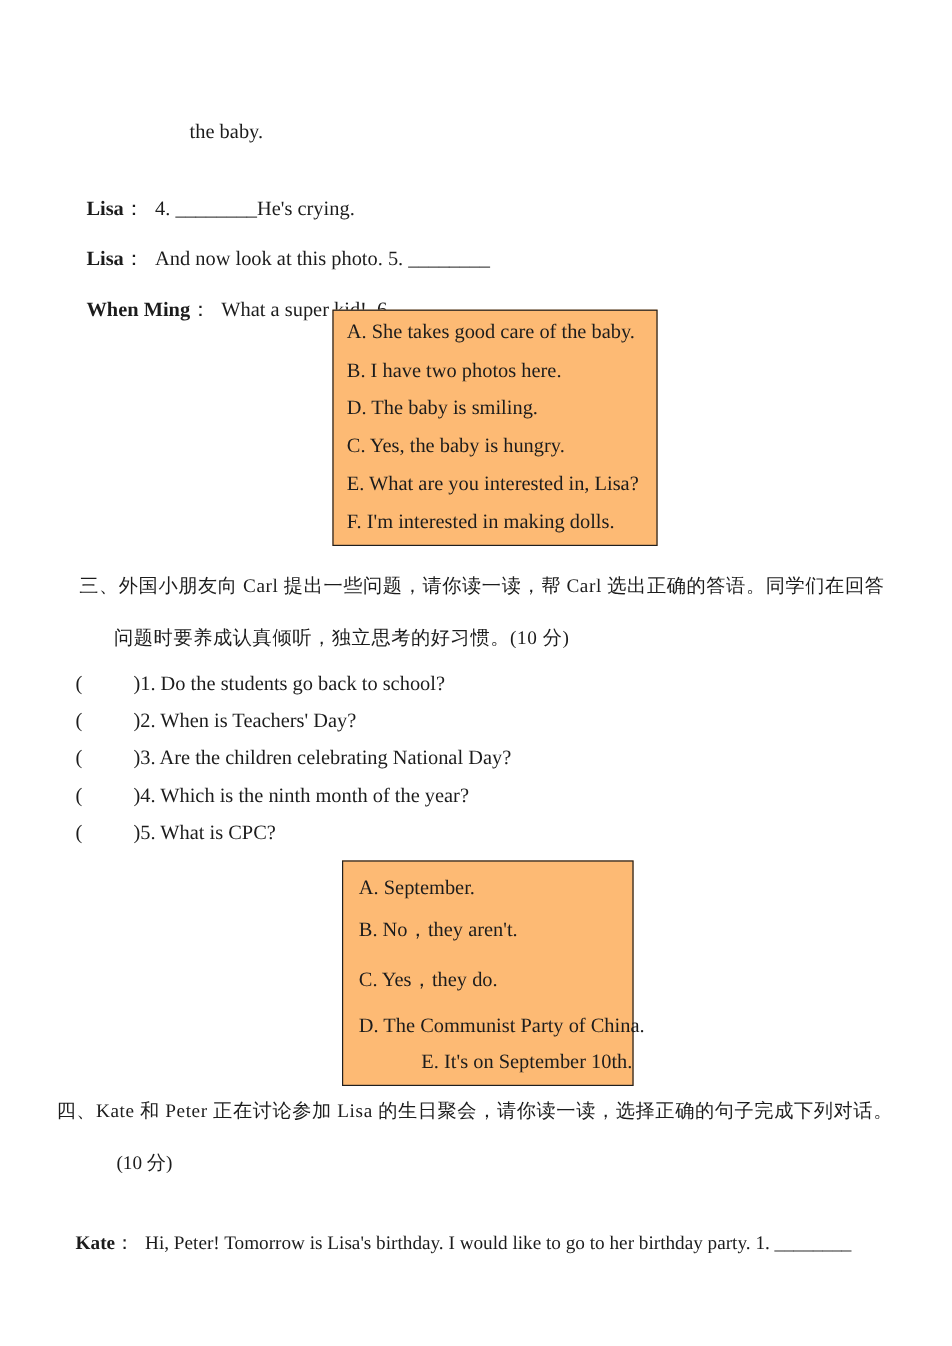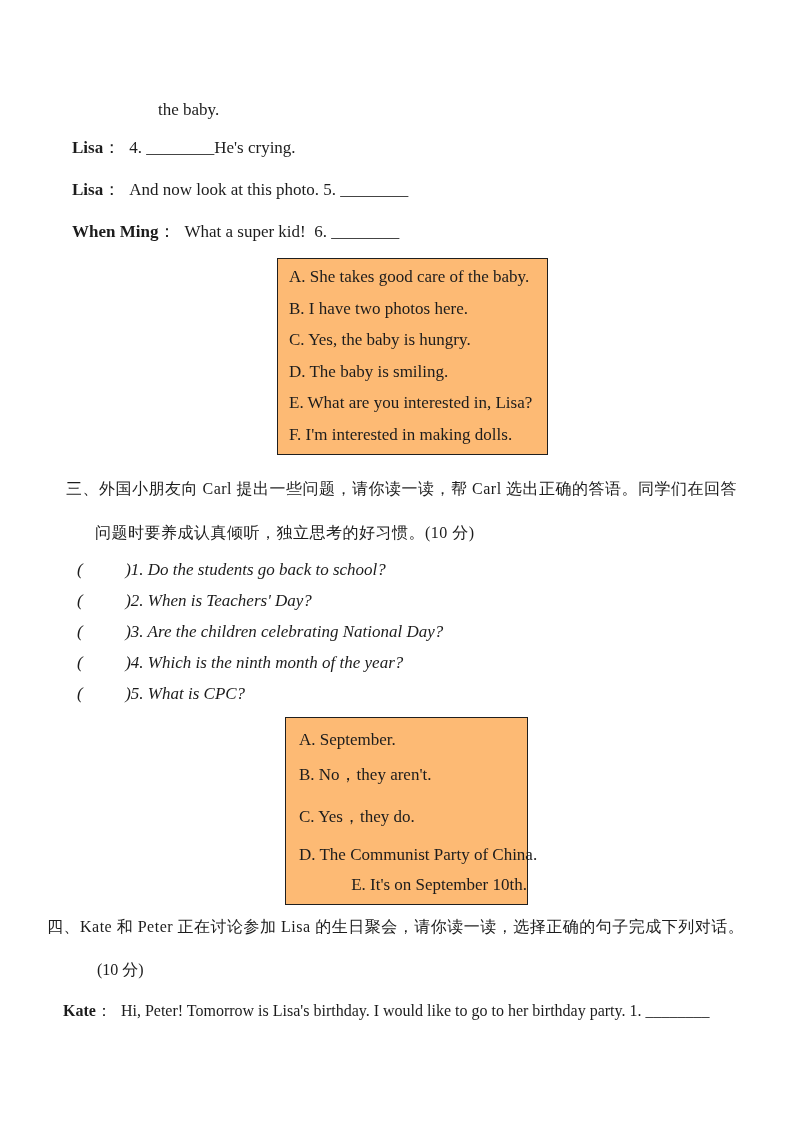--- a/index.html
+++ b/index.html
@@ -15,20 +15,21 @@
     color: #1c1c1c;
     overflow: hidden;
   }
   .abs { position: absolute; margin: 0; }
 
   
   .dl {
     font-size: 17px;
     line-height: 21px;
     white-space: nowrap;
+    margin-top: 26px;
   }
   .dl b { font-weight: 700; }
   .dl .dtext {
     margin-left: 9px;
     white-space: pre-wrap;
   }
   .continuation {
     font-size: 17px;
     line-height: 21px;
   }
@@ -62,21 +63,21 @@
     letter-spacing: 0.5px;
     white-space: nowrap;
   }
 
   .score {
     font-size: 16px;
     line-height: 20px;
   }
 
   
-  .questions { left: 77px; top: 560px; font-style: italic; }
+  .questions { left: 63px; top: 560px; }
   .questions p {
     margin: 0;
     font-size: 17px;
     height: 31px;
     line-height: 20px;
     white-space: pre-wrap;
   }
 
   
   .dl-small { font-size: 16px; }
@@ -88,22 +89,22 @@
 
 <p class="abs dl" style="left:72px; top:137px"><b>Lisa</b><span>：</span><span class="dtext">4. ________He's crying.</span></p>
 
 <p class="abs dl" style="left:72px; top:179px"><b>Lisa</b><span>：</span><span class="dtext">And now look at this photo. 5. ________</span></p>
 
 <p class="abs dl" style="left:72px; top:221px"><b>When Ming</b><span>：</span><span class="dtext">What a super kid!  6. ________</span></p>
 
 <div class="abs box" id="box1">
   <p>A. She takes good care of the baby.</p>
   <p>B. I have two photos here.</p>
+  <p>D. The baby is smiling.</p>
   <p>C. Yes, the baby is hungry.</p>
-  <p>D. The baby is smiling.</p>
   <p>E. What are you interested in, Lisa?</p>
   <p>F. I'm interested in making dolls.</p>
 </div>
 
 <p class="abs cjk" style="left:66px; top:478px">三、外国小朋友向 Carl 提出一些问题，请你读一读，帮 Carl 选出正确的答语。同学们在回答</p>
 <p class="abs cjk" style="left:95px; top:522px">问题时要养成认真倾听，独立思考的好习惯。(10 分)</p>
 
 <div class="abs questions">
   <p>(          )1. Do the students go back to school?</p>
   <p>(          )2. When is Teachers' Day?</p>

